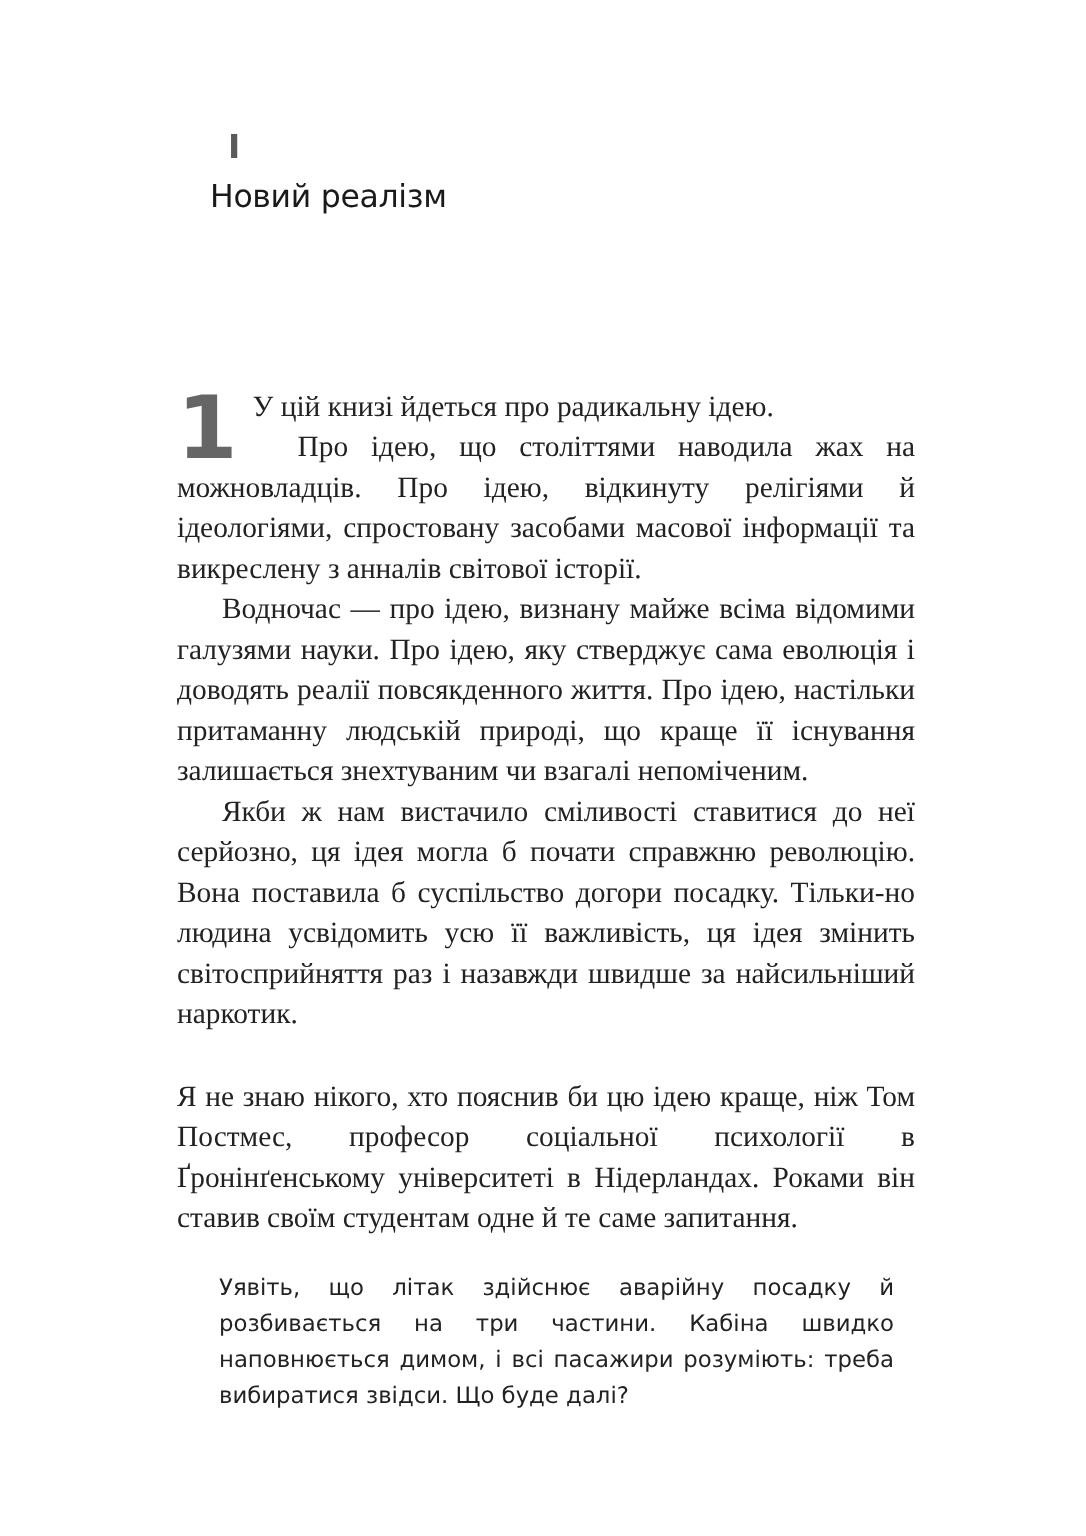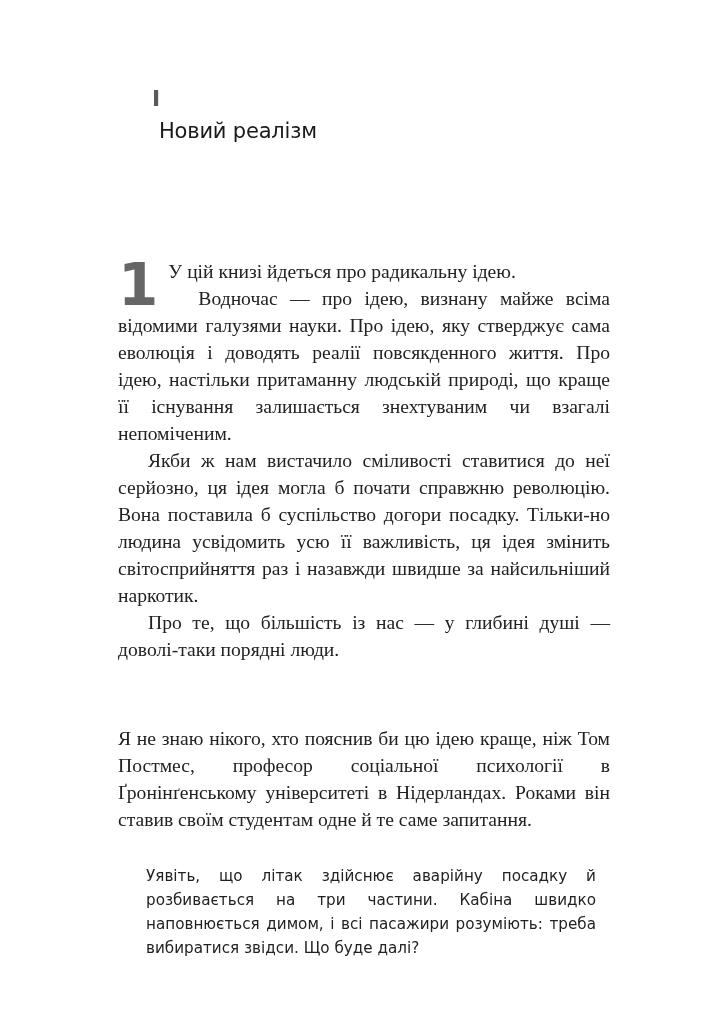--- a/index.html
+++ b/index.html
@@ -19,21 +19,21 @@
       left: 152px;
       top: 88px;
       font-family: "DejaVu Sans", sans-serif;
       font-size: 22px;
       color: #5a5a5a;
       font-weight: bold;
       line-height: 1;
     }
     .chapter-title {
       position: absolute;
-      left: 159px;
+      left: 140px;
       top: 119px;
       font-family: "DejaVu Sans", sans-serif;
       font-size: 21px;
       color: #1a1a1a;
       line-height: 1.2;
       letter-spacing: -0.2px;
     }
     .body-text {
       position: absolute;
       left: 118px;
@@ -63,40 +63,39 @@
       height: 48px;
       color: #666666;
       margin: 3px 10px 0 0;
       padding: 0;
     }
     .spacer {
       height: 28px;
     }
     .para.noindent {
       text-indent: 0;
-      margin-top: 34px;
     }
     .quote {
-      margin: 31px 0 0 28px;
+      margin: 20px 0 0 28px;
       font-family: "DejaVu Sans", sans-serif;
       font-size: 15.2px;
       line-height: 24px;
       color: #222;
       width: 450px;
       text-align: justify;
     }
   </style>
 </head>
 <body>
 
 <div class="chapter-number">I</div>
 <div class="chapter-title">Новий реалізм</div>
 
 <div class="body-text">
   <span class="dropcap">1</span>
   <p class="para first">У цій книзі йдеться про радикальну ідею.</p>
+  <p class="para">Про ідею, що століттями наводила жах на можновладців. Про ідею, відкинуту релігіями й ідеологіями, спростовану засобами масової інформації та викреслену з анналів світової історії.</p>
   <p class="para">Водночас — про ідею, визнану майже всіма відомими галузями науки. Про ідею, яку стверджує сама еволюція і доводять реалії повсякденного життя. Про ідею, настільки притаманну людській природі, що краще її існування залишається знехтуваним чи взагалі непоміченим.</p>
   <p class="para">Якби ж нам вистачило сміливості ставитися до неї серйозно, ця ідея могла б почати справжню революцію. Вона поставила б суспільство догори посадку. Тільки-но людина усвідомить усю її важливість, ця ідея змінить світосприйняття раз і назавжди швидше за найсильніший наркотик.</p>
-  <p class="para">Про те, що більшість із нас — у глибині душі — доволі-таки порядні люди.</p>
   <div class="spacer"></div>
   <p class="para noindent">Я не знаю нікого, хто пояснив би цю ідею краще, ніж Том Постмес, професор соціальної психології в Ґронінґенському університеті в Нідерландах. Роками він ставив своїм студентам одне й те саме запитання.</p>
   <div class="quote">Уявіть, що літак здійснює аварійну посадку й розбивається на три частини. Кабіна швидко наповнюється димом, і всі пасажири розуміють: треба вибиратися звідси. Що буде далі?</div>
 </div>
 
 </body></html>

